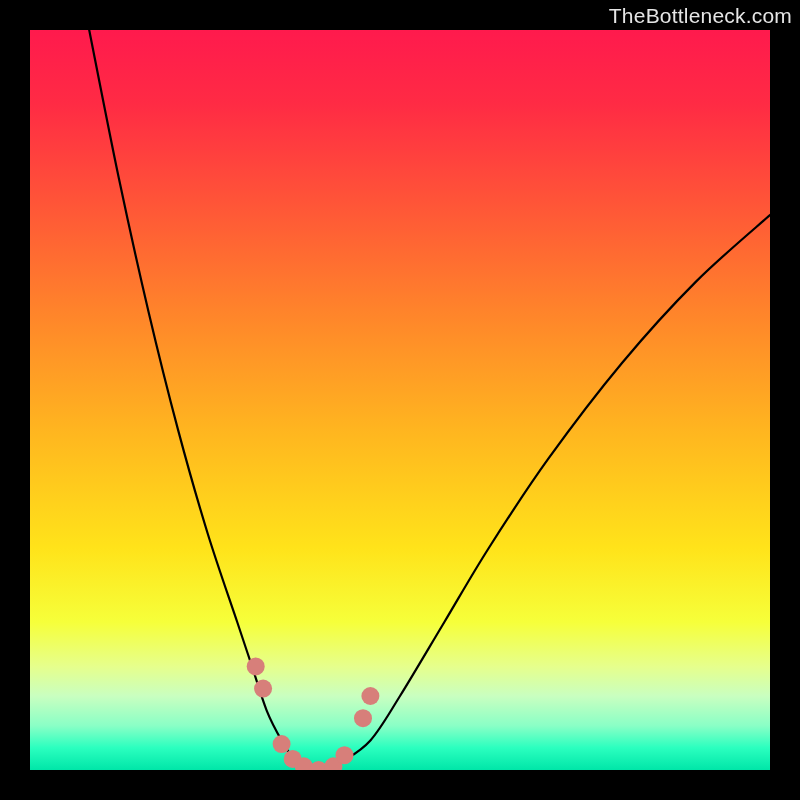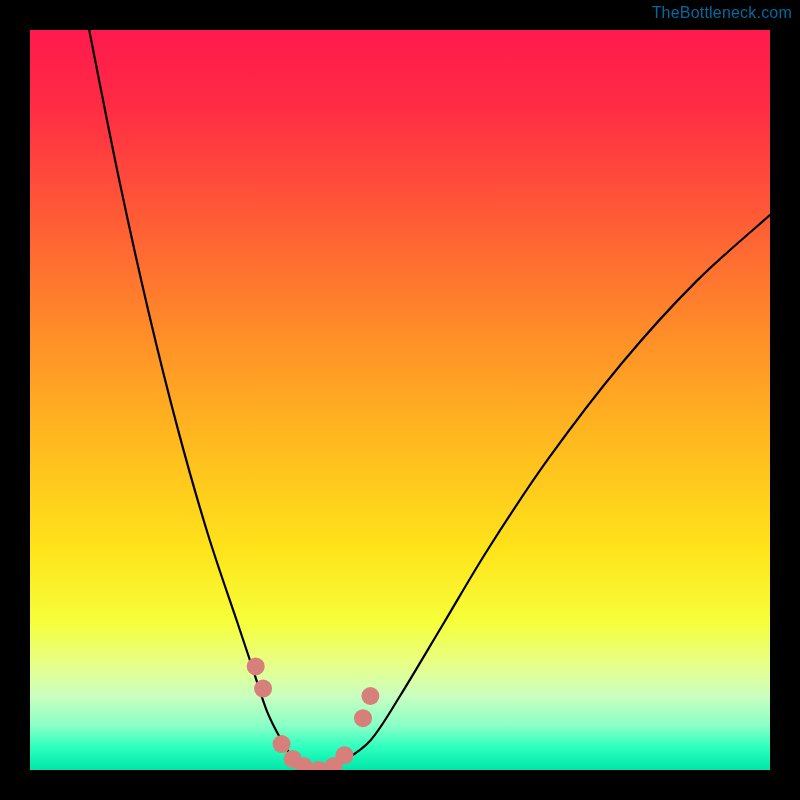--- a/index.html
+++ b/index.html
@@ -46,22 +46,22 @@
     position: absolute;
     top: 0;
     left: 0;
     width: 740px;
     height: 740px;
   }
   .watermark {
     position: absolute;
     top: 4px;
     right: 8px;
-    color: #0369a1;
-    font-size: 16px;
+    color: #e5e5e5;
+    font-size: 21px;
     letter-spacing: 0.2px;
     font-weight: 400;
     user-select: none;
   }
 </style>
 </head>
 <body>
 
 <div class="frame">
   <div class="plot">

